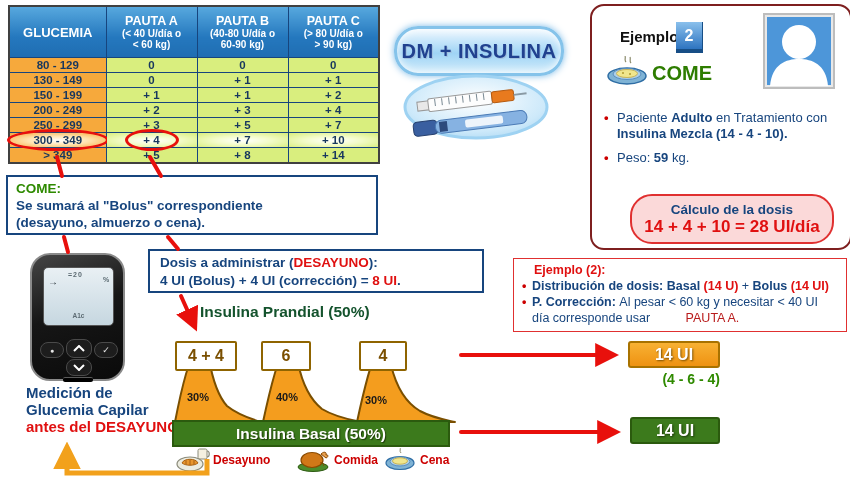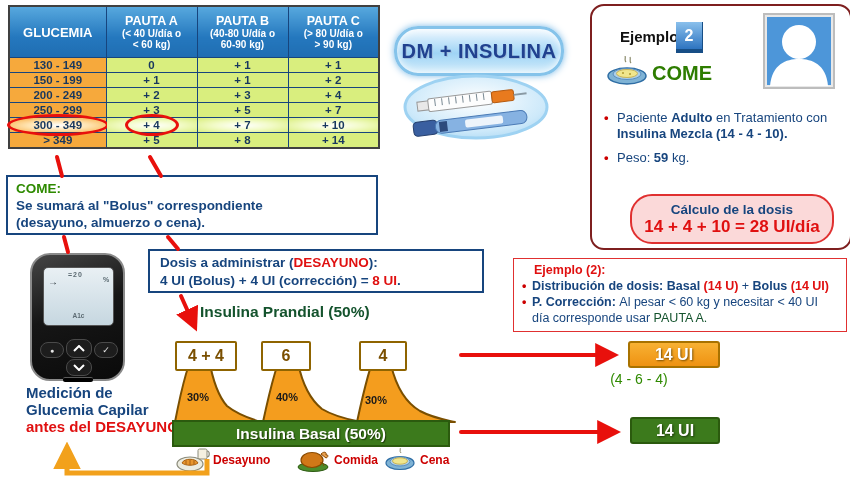--- a/index.html
+++ b/index.html
@@ -74,33 +74,33 @@
     text-shadow:1px 1px 1px #1d3a08;}
   .meal-label{z-index:5;color:#CC0000;font-weight:700;font-size:12px;}
   #meal1{left:213px;top:453px;} #meal2{left:334px;top:453px;} #meal3{left:420px;top:453px;}
   .meal-icon{z-index:5;}
   #micon1{left:176px;top:447px;} #micon2{left:296px;top:447px;} #micon3{left:384px;top:448px;}
 
   
   #total-prandial{left:628px;top:341px;width:92px;height:27px;background:linear-gradient(180deg,#F8B133,#EE9212);
     border:2.5px solid #A87200;border-radius:3px;box-sizing:border-box;z-index:5;display:flex;align-items:center;justify-content:center;
     color:#fff;font-weight:700;font-size:16px;text-shadow:1px 1px 2px #7a4f00;}
-  #distribution{left:593px;top:371px;width:92px;text-align:center;color:#2F8A00;font-weight:400;font-size:14px;z-index:5;}
+  #distribution{left:628px;top:371px;width:92px;text-align:right;color:#2F8A00;font-weight:700;font-size:14px;z-index:5;}
   #total-basal{left:630px;top:417px;width:90px;height:27px;background:#3C7A1C;border:2px solid #2B5A0E;border-radius:3px;
     box-sizing:border-box;z-index:5;display:flex;align-items:center;justify-content:center;color:#fff;font-weight:700;font-size:16px;
     text-shadow:1px 1px 2px #1d3a08;}
 
   
   #example2-box{left:513px;top:258px;width:334px;height:74px;background:#fff;border:1.5px solid #E03030;box-sizing:border-box;
     padding:3px 8px;z-index:5;font-size:12.5px;color:#17457E;line-height:16px;}
   #ex2-title{color:#E01010;font-weight:700;padding-left:12px;}
   .ex2-line{position:relative;padding-left:10px;}
   .ex2-line::before{content:"•";position:absolute;left:0;color:#CC0000;font-weight:700;}
   .ex2-cont{padding-left:10px;}
-  .blue-light{color:#14532d;}
+  .blue-light{color:#b91c1c;margin-left:32px;}
 
   
   #meter{left:30px;top:253px;width:95px;height:128px;background:linear-gradient(160deg,#454545 0%,#161616 45%,#0a0a0a 100%);
     border:2px solid #8a8a8a;border-radius:20px;box-sizing:border-box;z-index:3;}
   #meter-screen{left:11px;top:12px;width:69px;height:57px;background:linear-gradient(180deg,#E9F0F4 0%,#C6D7E0 100%);
     border-radius:5px;border:1px solid #555;}
   #m-arrow{left:4px;top:8px;font-size:10px;color:#273238;font-weight:700;}
   #m-small{left:24px;top:3px;font-size:7px;color:#5c6b73;font-weight:700;letter-spacing:1px;}
   #m-pct{left:59px;top:8px;font-size:7px;color:#5c6b73;font-weight:700;}
   #m-reading{left:0;top:10px;width:69px;text-align:center;font-family:"DejaVu Sans Mono",monospace;
@@ -145,20 +145,26 @@
 60-90 kg)</div>
         </th>
         <th class="phead">
           <div class="hname">PAUTA C</div>
           <div class="sub">(&gt; 80 U/día o
 &gt; 90 kg)</div>
         </th>
       </tr>
     </thead>
     <tbody>
+        <tr>
+          <th>80 - 129</th>
+          <td>0</td>
+          <td>0</td>
+          <td>0</td>
+        </tr>
         <tr>
           <th>130 - 149</th>
           <td>0</td>
           <td>+ 1</td>
           <td>+ 1</td>
         </tr>
         <tr>
           <th>150 - 199</th>
           <td>+ 1</td>
           <td>+ 1</td>

